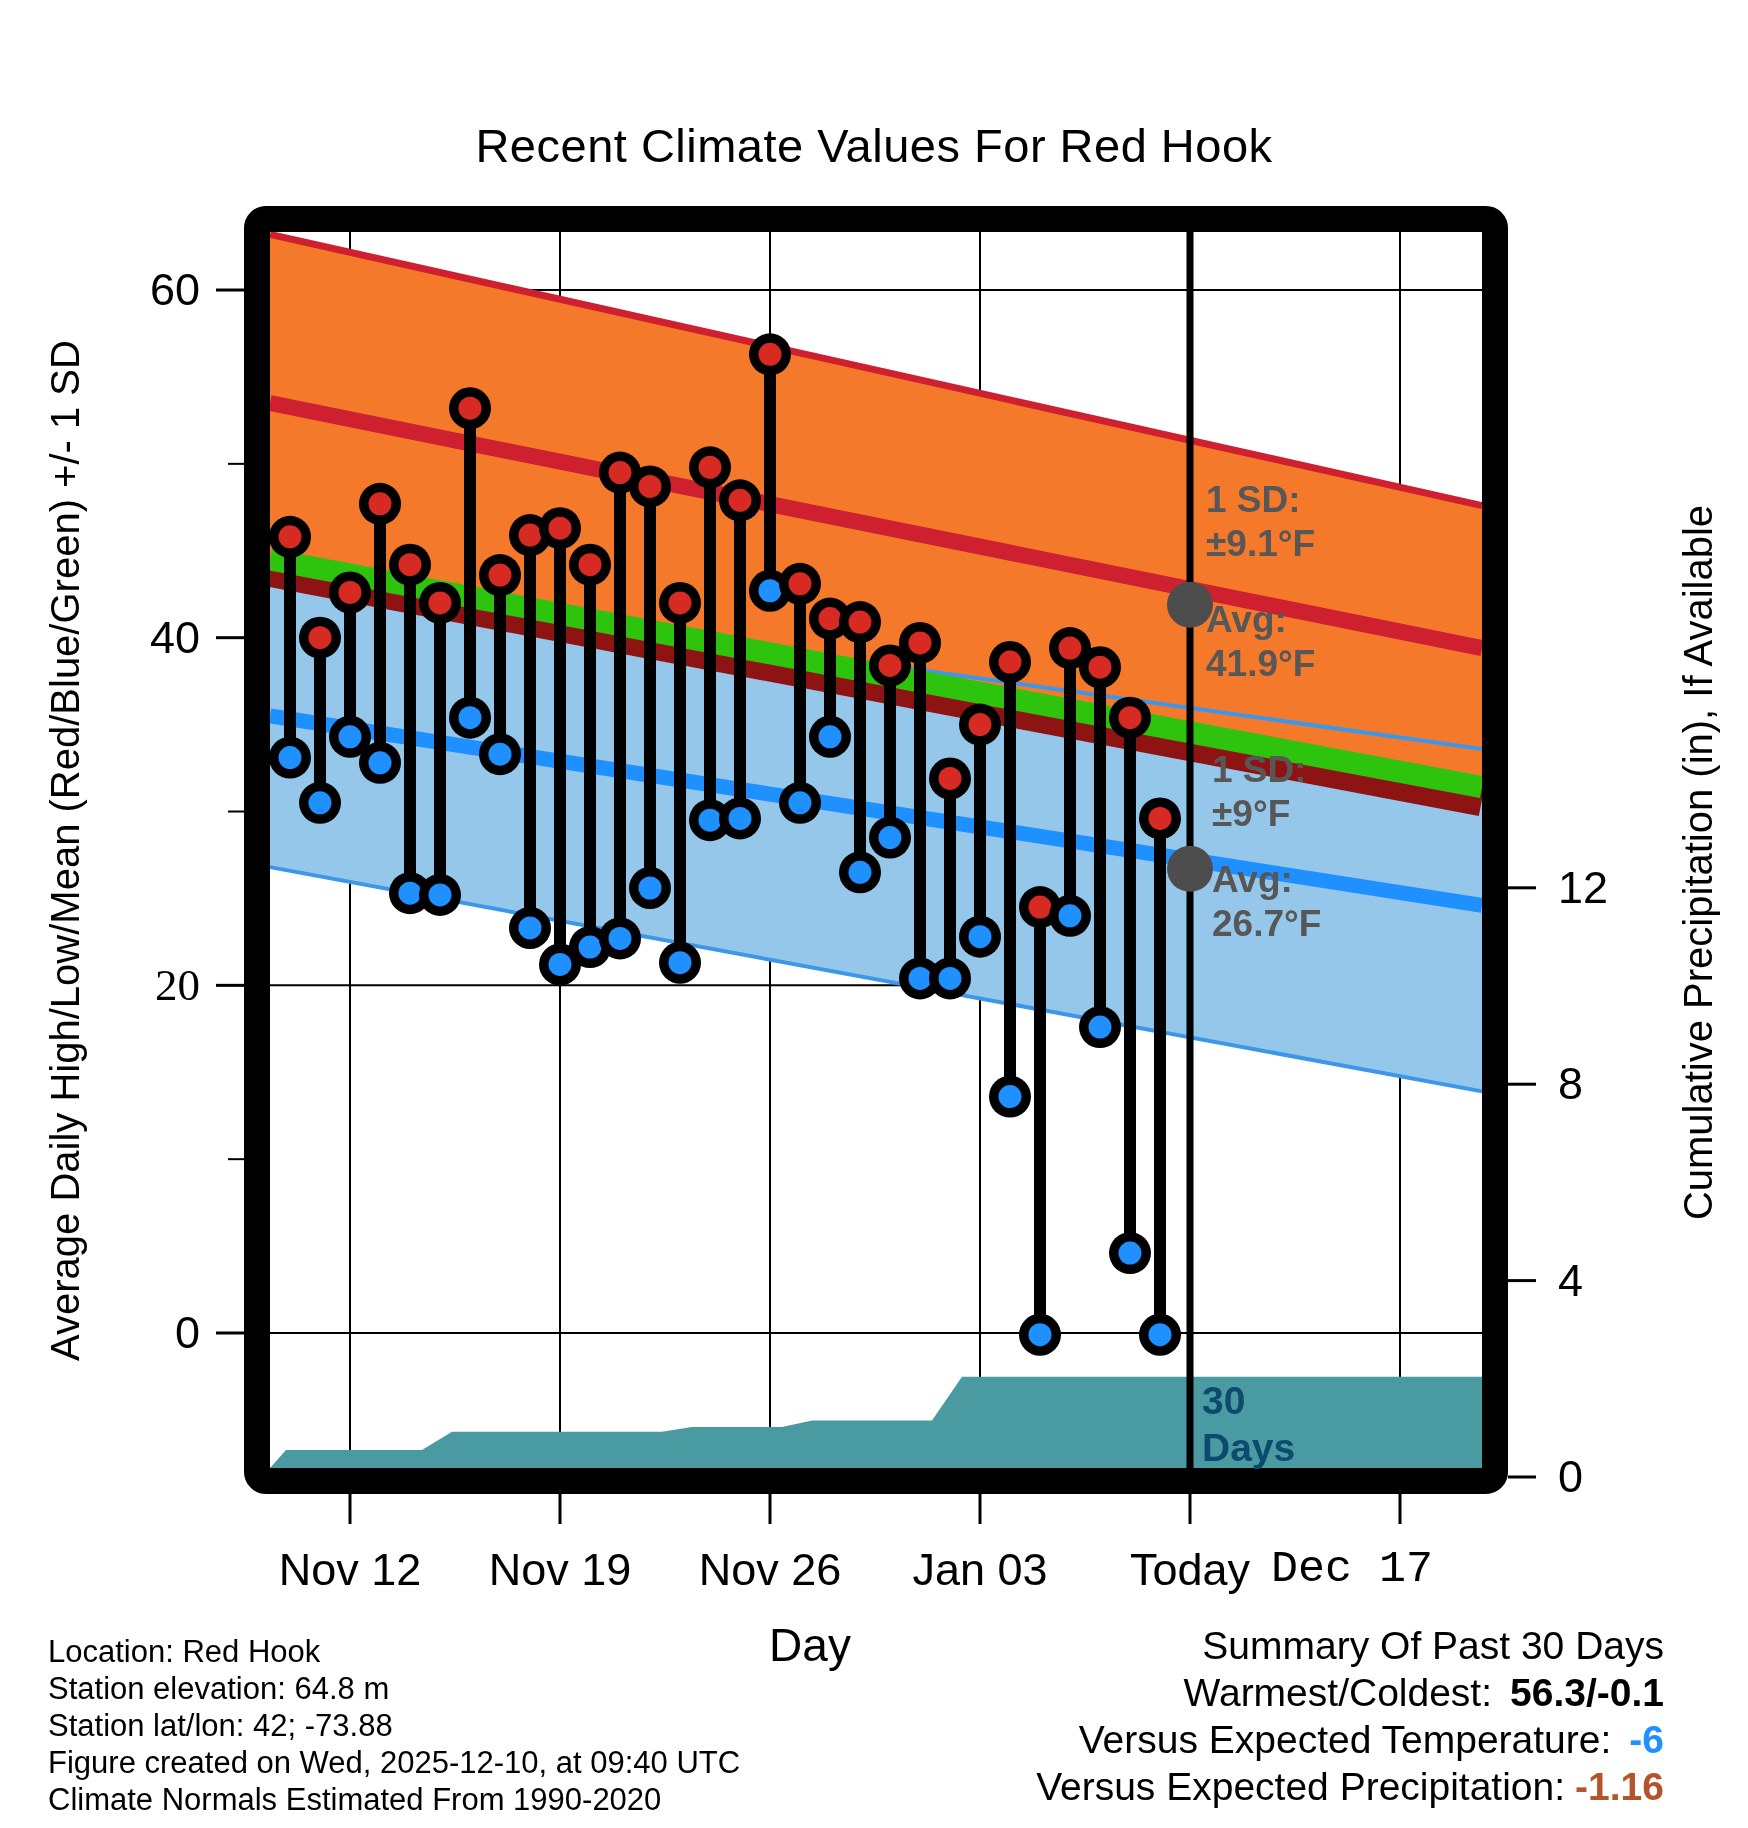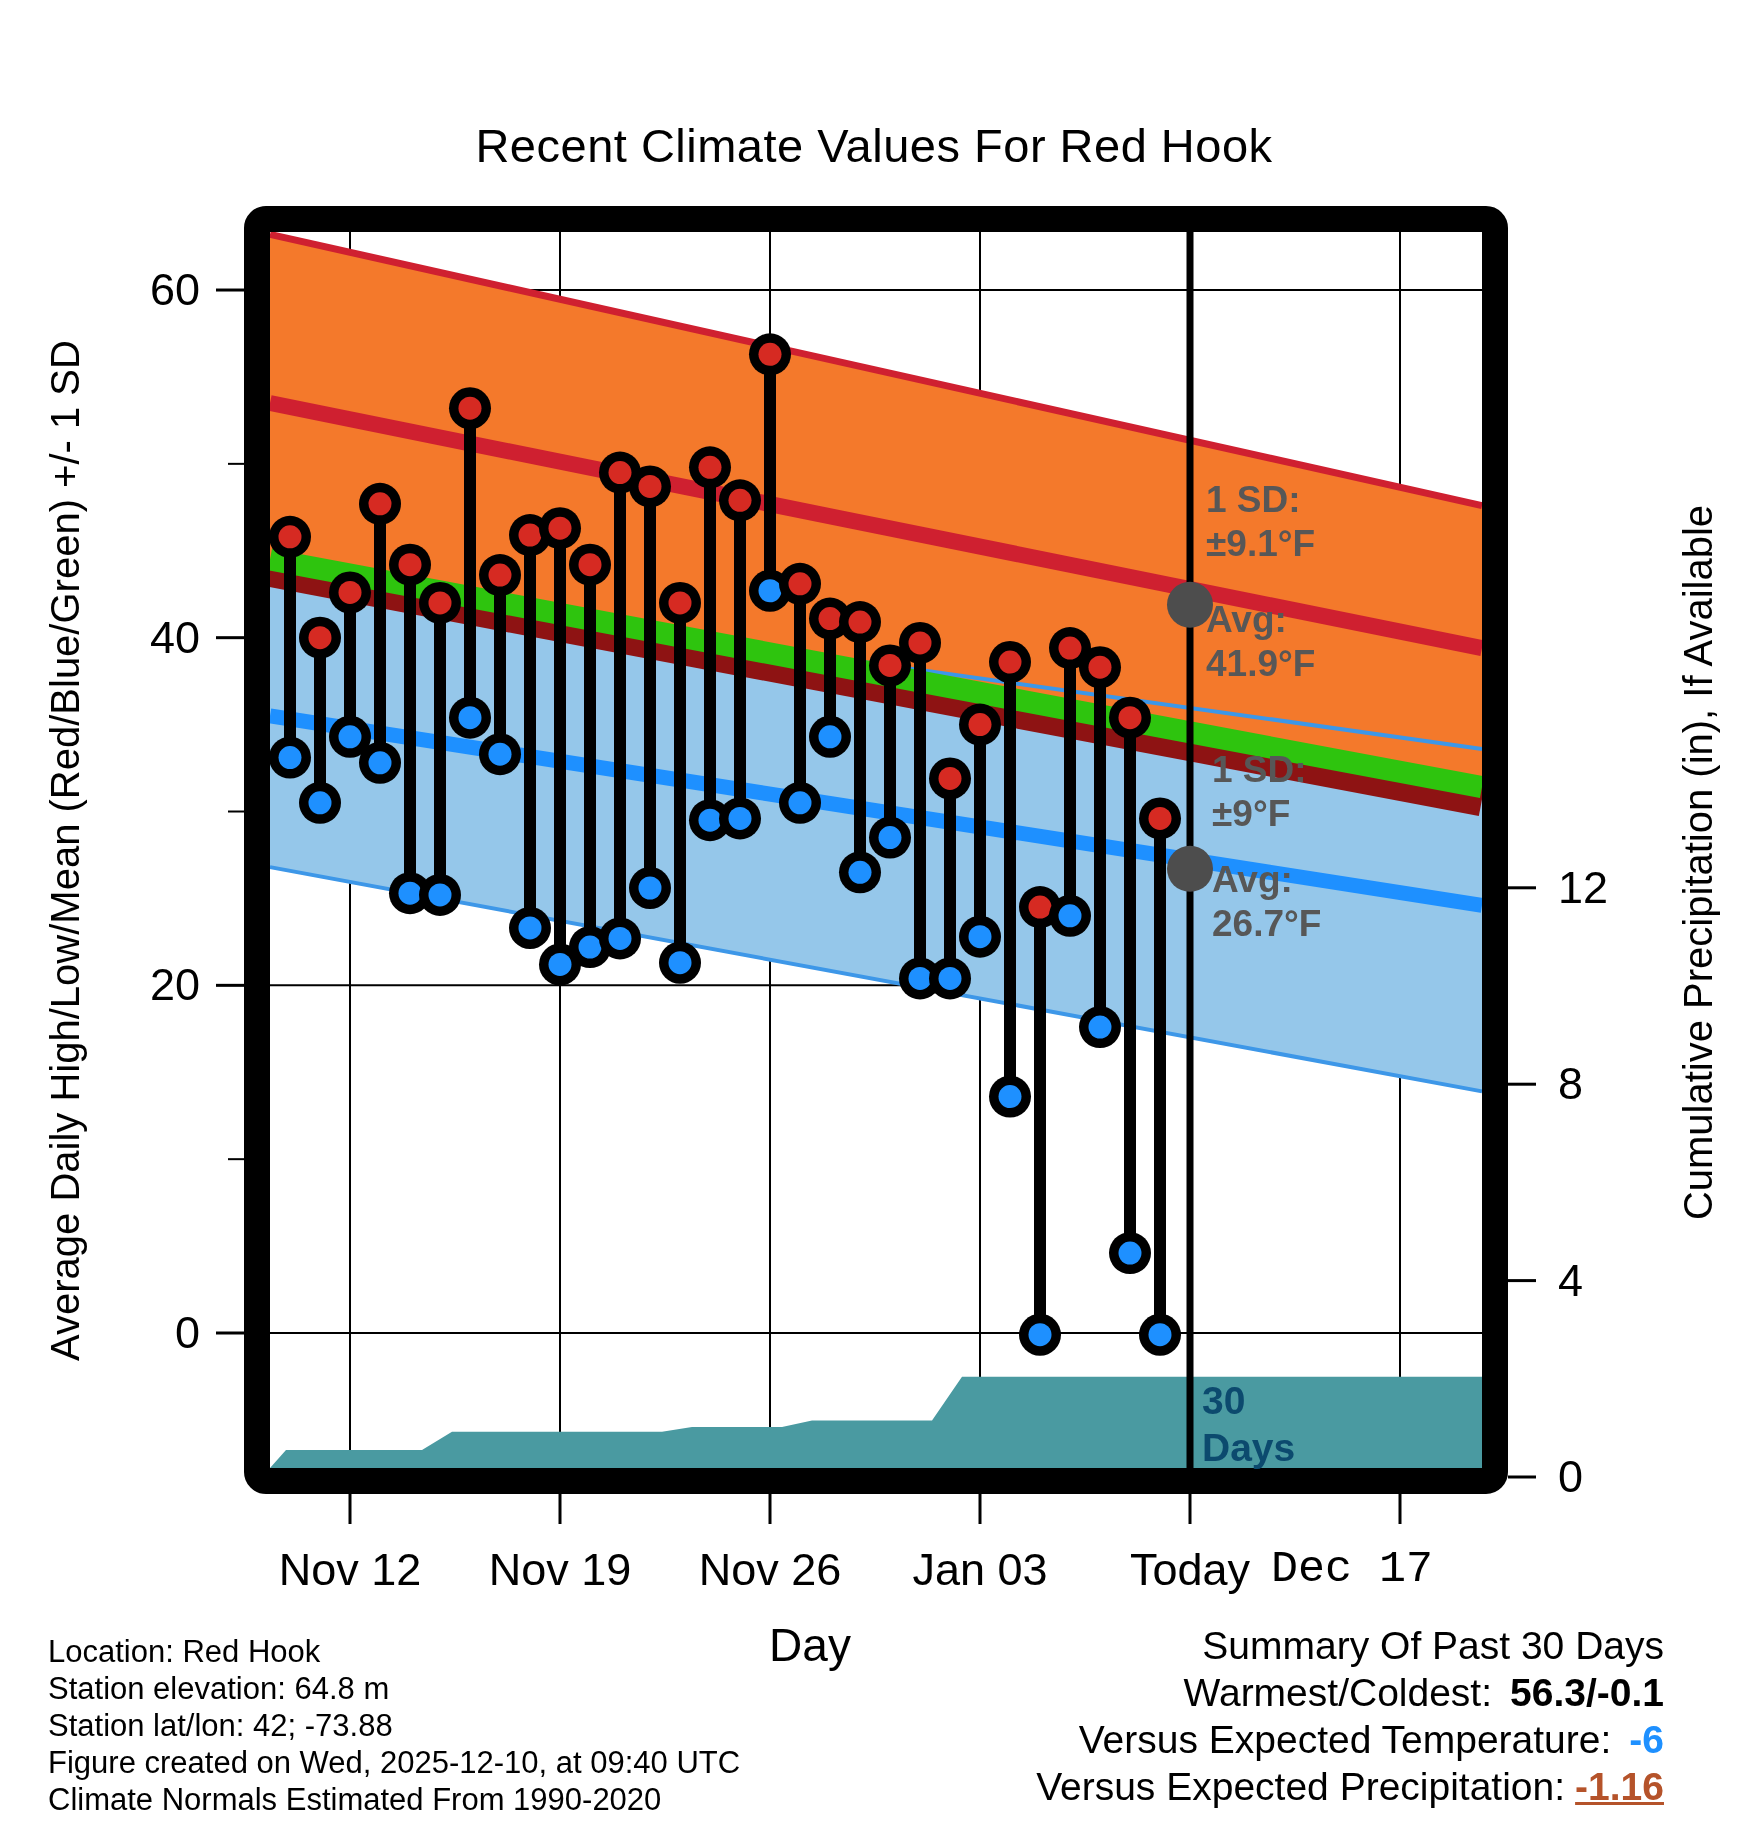--- a/index.html
+++ b/index.html
@@ -12,21 +12,21 @@
   .tick-label-x{position:absolute;transform:translateX(-50%);font-size:45px;white-space:nowrap;}
   #x-axis-title{left:0;top:1618px;width:1620px;text-align:center;font-size:46px;}
   #y-axis-title-left{left:-555px;top:828px;width:1240px;text-align:center;font-size:40px;transform:rotate(-90deg);}
   #y-axis-title-right{left:1078px;top:840px;width:1240px;text-align:center;font-size:40px;transform:rotate(-90deg);}
   .annot{position:absolute;font-weight:bold;font-size:37px;line-height:1.2;color:#575757;white-space:nowrap;}
   .annot-black{color:#0c4a6e;}
   .footer-left{left:48px;font-size:31px;}
   .footer-right{font-size:39px;right:84px;text-align:right;white-space:nowrap;}
   .val-bold{font-weight:bold;padding-left:18px;}
   .val-temp{font-weight:bold;padding-left:18px;}
-  .val-precip{font-weight:bold;padding-left:10px;text-decoration:underline;}
+  .val-precip{font-weight:bold;padding-left:10px;}
 </style>
 </head>
 <body>
 
 <div id="chart-title" class="abs">Recent Climate Values For Red Hook</div>
 
 <svg id="plot-svg" class="abs" width="1748" height="1828" viewBox="0 0 1748 1828">
     <line x1="350" y1="232" x2="350" y2="1468" stroke="#000" stroke-width="2"></line>
     <line x1="560" y1="232" x2="560" y2="1468" stroke="#000" stroke-width="2"></line>
     <line x1="770" y1="232" x2="770" y2="1468" stroke="#000" stroke-width="2"></line>
@@ -257,21 +257,21 @@
 </div>
 <div class="abs footer-right" style="top:1718px;">
   <span>Versus Expected Temperature:</span><span class="val-temp" id="vs-temp-val" style="color: rgb(30, 144, 255);">-6</span>
 </div>
 <div class="abs footer-right" style="top:1765px;">
   <span>Versus Expected Precipitation:</span><span class="val-precip" id="vs-precip-val" style="color: rgb(181, 83, 42);">-1.16</span>
 </div>
 
 <div class="tick-label-left" style="left: 40px; top: 290.02px;">60</div>
 <div class="tick-label-left" style="left: 40px; top: 637.68px;">40</div>
-<div class="tick-label-left" style="left: 40px; top: 985.34px;">20</div>
+<div class="tick-label-left" style="left: 40px; top: 985.34px; font-family: Liberation Serif, serif;">20</div>
 <div class="tick-label-left" style="left: 40px; top: 1333px;">0</div>
 <div class="tick-label-right" style="left: 1558px; top: 887.8px;">12</div>
 <div class="tick-label-right" style="left: 1558px; top: 1084.2px;">8</div>
 <div class="tick-label-right" style="left: 1558px; top: 1280.6px;">4</div>
 <div class="tick-label-right" style="left: 1558px; top: 1477px;">0</div>
 <div class="tick-label-x" style="left: 350px; top: 1544px;">Nov 12</div>
 <div class="tick-label-x" style="left: 560px; top: 1544px;">Nov 19</div>
 <div class="tick-label-x" style="left: 770px; top: 1544px;">Nov 26</div>
 <div class="tick-label-x" style="left: 980px; top: 1544px;">Jan 03</div>
 <div class="tick-label-x" style="left: 1190px; top: 1544px;">Today</div>

